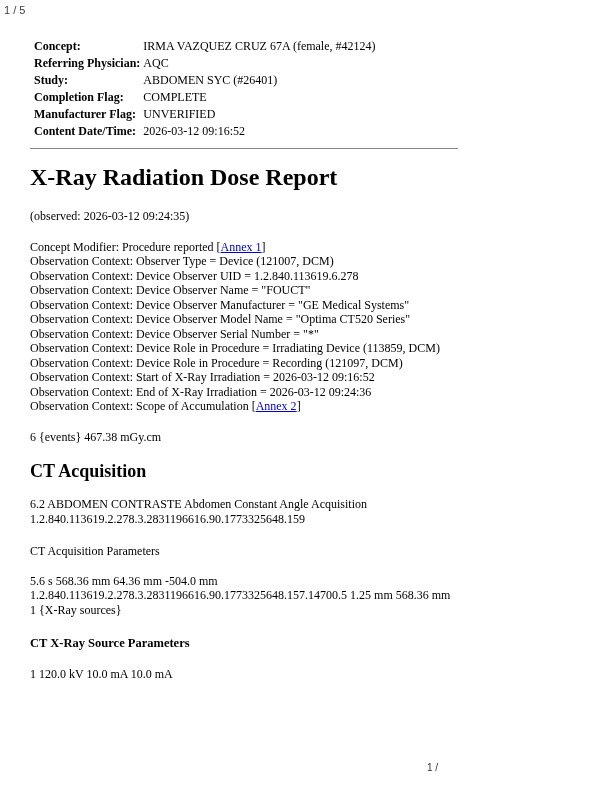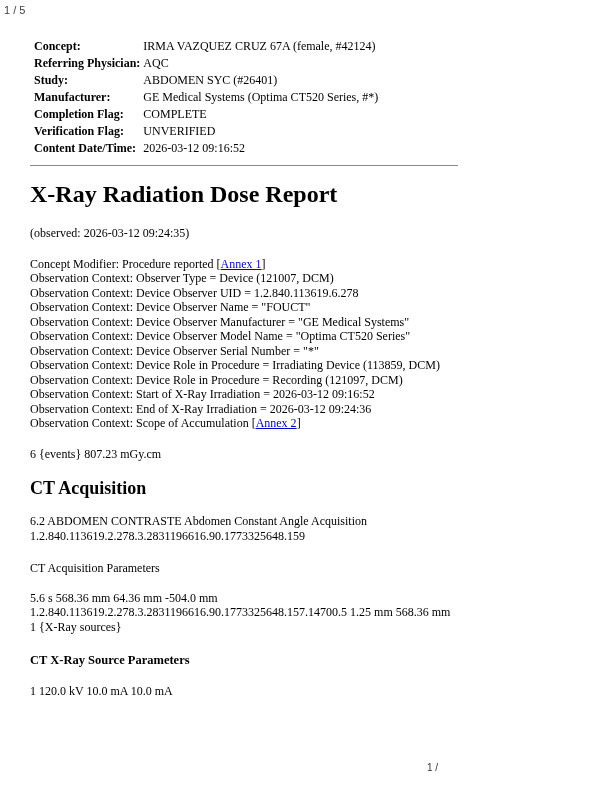--- a/index.html
+++ b/index.html
@@ -56,29 +56,25 @@
         </tr>
         <tr>
           <td class="label">Referring Physician:</td>
           <td>AQC</td>
         </tr>
         <tr>
           <td class="label">Study:</td>
           <td>ABDOMEN SYC (#26401)</td>
         </tr>
         <tr>
-          <td class="label">Manufacturer:</td>
-          <td>GE Medical Systems (Optima CT520 Series, #*)</td>
-        </tr>
-        <tr>
           <td class="label">Completion Flag:</td>
           <td>COMPLETE</td>
         </tr>
         <tr>
-          <td class="label">Verification Flag:</td>
+          <td class="label">Manufacturer Flag:</td>
           <td>UNVERIFIED</td>
         </tr>
         <tr>
           <td class="label">Content Date/Time:</td>
           <td>2026-03-12 09:16:52</td>
         </tr>
       </tbody>
     </table>
 
     <hr class="divider">
@@ -95,21 +91,21 @@
       <div class="context-line">Observation Context: Device Observer Manufacturer = "GE Medical Systems"</div>
       <div class="context-line">Observation Context: Device Observer Model Name = "Optima CT520 Series"</div>
       <div class="context-line">Observation Context: Device Observer Serial Number = "*"</div>
       <div class="context-line">Observation Context: Device Role in Procedure = Irradiating Device (113859, DCM)</div>
       <div class="context-line">Observation Context: Device Role in Procedure = Recording (121097, DCM)</div>
       <div class="context-line">Observation Context: Start of X-Ray Irradiation = 2026-03-12 09:16:52</div>
       <div class="context-line">Observation Context: End of X-Ray Irradiation = 2026-03-12 09:24:36</div>
       <div class="context-line"><span>Observation Context: Scope of Accumulation [</span><a href="#" class="annex-link">Annex 2</a><span>]</span></div>
     </div>
 
-    <p class="body-text">6 {events} 807.23 mGy.cm</p>
+    <p class="body-text">6 {events} 467.38 mGy.cm</p>
 
     <h2 class="sec">CT Acquisition</h2>
     <p class="body-text"><span>6.2 ABDOMEN CONTRASTE Abdomen Constant Angle Acquisition</span><br><span>1.2.840.113619.2.278.3.2831196616.90.1773325648.159</span></p>
 
     <h3 class="sec">CT Acquisition Parameters</h3>
     <p class="body-text">5.6 s 568.36 mm 64.36 mm -504.0 mm 1.2.840.113619.2.278.3.2831196616.90.1773325648.157.14700.5 1.25 mm 568.36 mm 1 {X-Ray sources}</p>
 
     <h4 class="sec">CT X-Ray Source Parameters</h4>
     <p class="body-text">1 120.0 kV 10.0 mA 10.0 mA</p>
 

